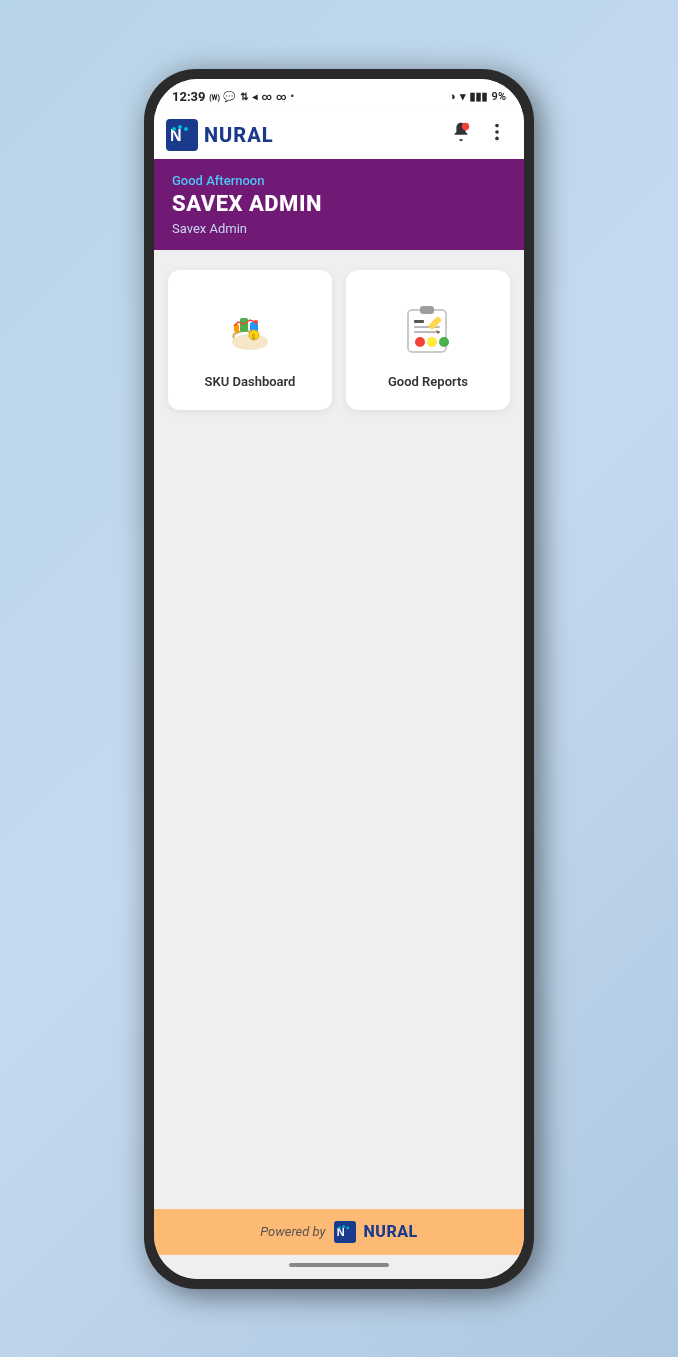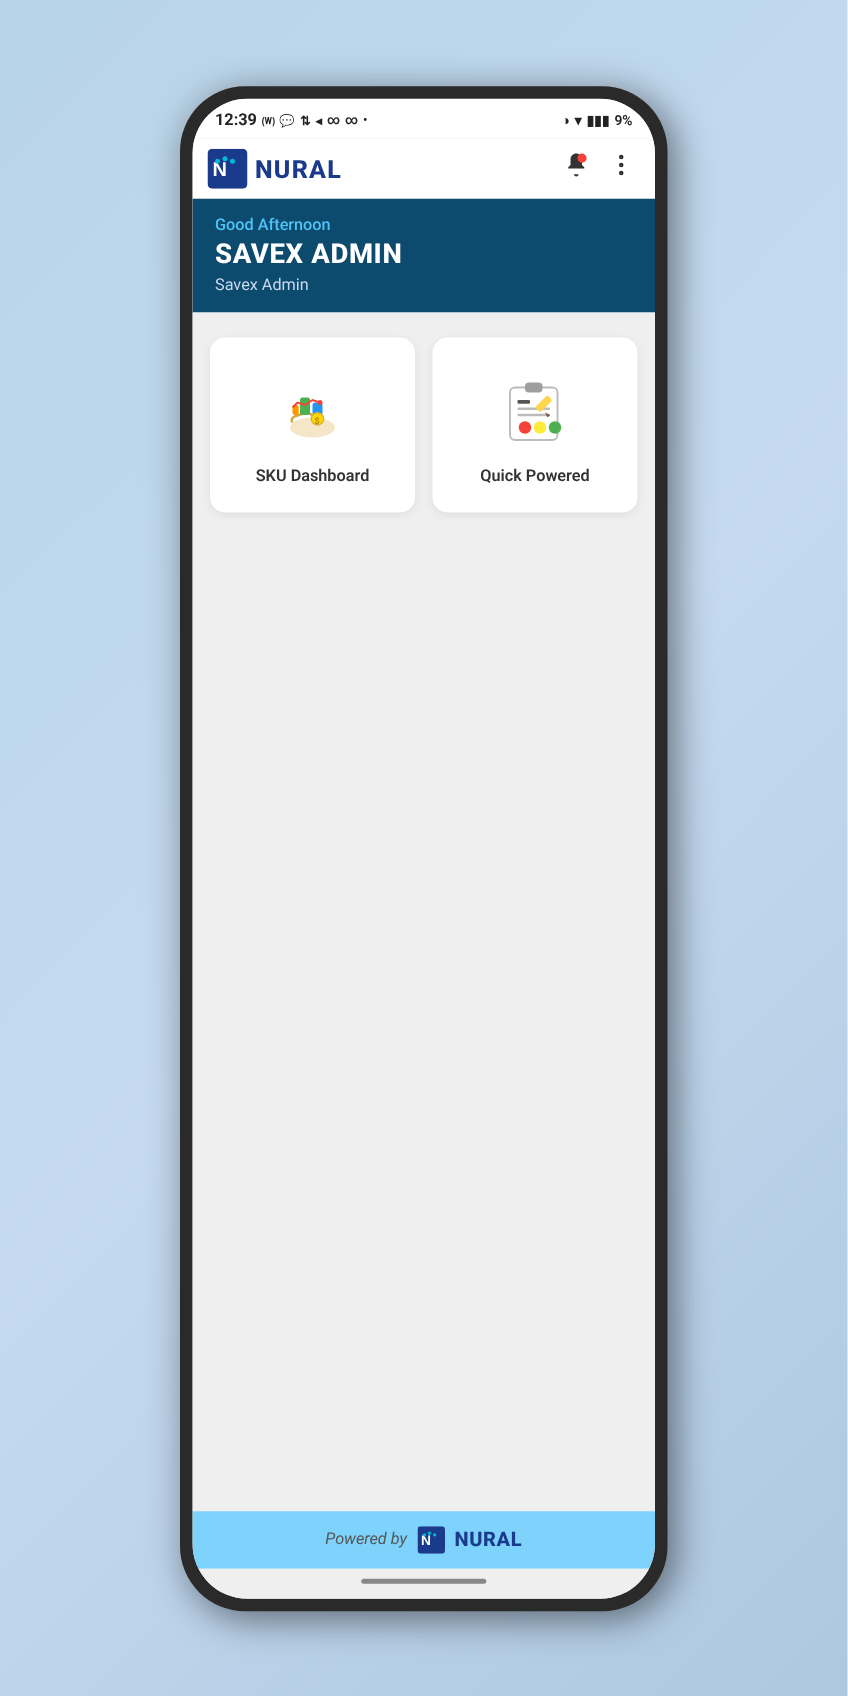--- a/index.html
+++ b/index.html
@@ -80,21 +80,21 @@
       gap: 14px;
     }
     .header-icon {
       font-size: 20px;
       color: #333;
       cursor: pointer;
     }
 
     
     .user-banner {
-      background: #0c4a6e;
+      background: #701a75;
       padding: 14px 18px 14px 18px;
     }
     .greeting-text {
       color: #4fc3f7;
       font-size: 13px;
       font-weight: 500;
       margin-bottom: 3px;
     }
     .user-name {
       color: #ffffff;
@@ -149,21 +149,21 @@
     .card-label {
       font-size: 13px;
       font-weight: 600;
       color: #333;
       text-align: right;
       line-height: 1.3;
     }
 
     
     .footer {
-      background: #7dd3fc;
+      background: #fdba74;
       padding: 12px;
       display: flex;
       align-items: center;
       justify-content: center;
       gap: 8px;
     }
     .powered-by-text {
       font-size: 13px;
       color: #555;
       font-style: italic;
@@ -291,21 +291,21 @@
               <rect x="16" y="31" width="26" height="2" rx="1" fill="#bbb"></rect>
 
               <circle cx="22" cy="42" r="5" fill="#f44336"></circle>
               <circle cx="34" cy="42" r="5" fill="#ffeb3b"></circle>
               <circle cx="46" cy="42" r="5" fill="#4caf50"></circle>
 
               <rect x="34" y="16" width="6" height="14" rx="2" fill="#ffd54f" transform="rotate(45 37 23)"></rect>
               <polygon points="42,32 40,34 38,30" fill="#795548"></polygon>
             </svg>
           </div>
-          <span class="card-label">Quick Powered</span>
+          <span class="card-label">Good Reports</span>
         </div>
 
       </div>
     </div>
 
     <div class="footer">
       <span class="powered-by-text">Powered by</span>
       <svg class="footer-logo-icon" viewBox="0 0 32 32" xmlns="http://www.w3.org/2000/svg">
         <rect width="32" height="32" rx="4" fill="#1a3a8c"></rect>
         <text x="4" y="22" font-size="16" fill="white" font-weight="bold" font-family="Arial">N</text>

